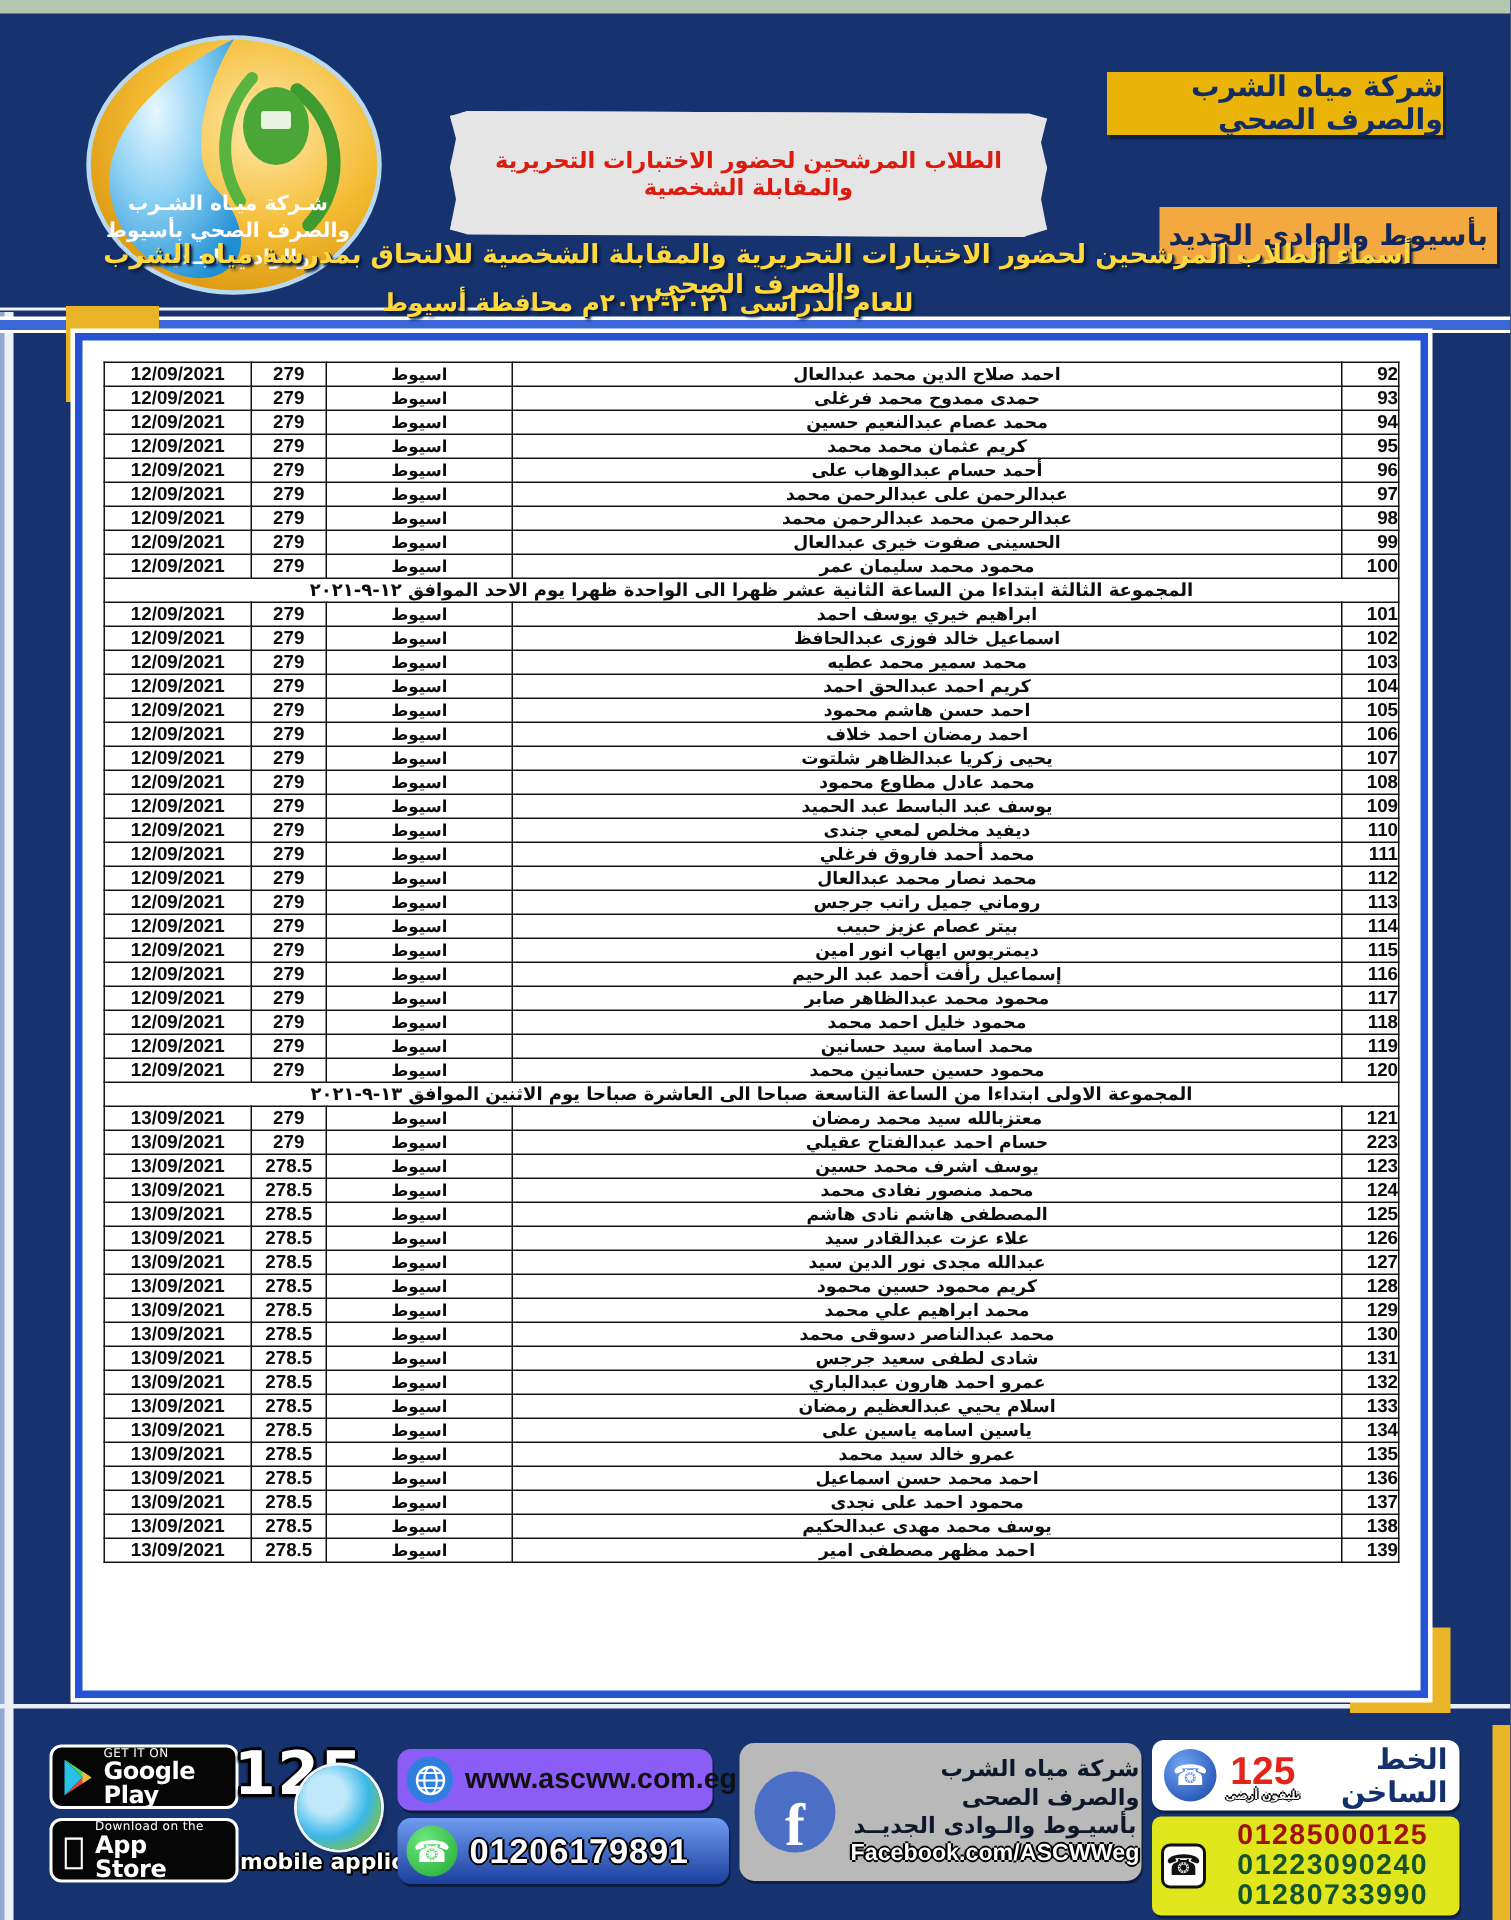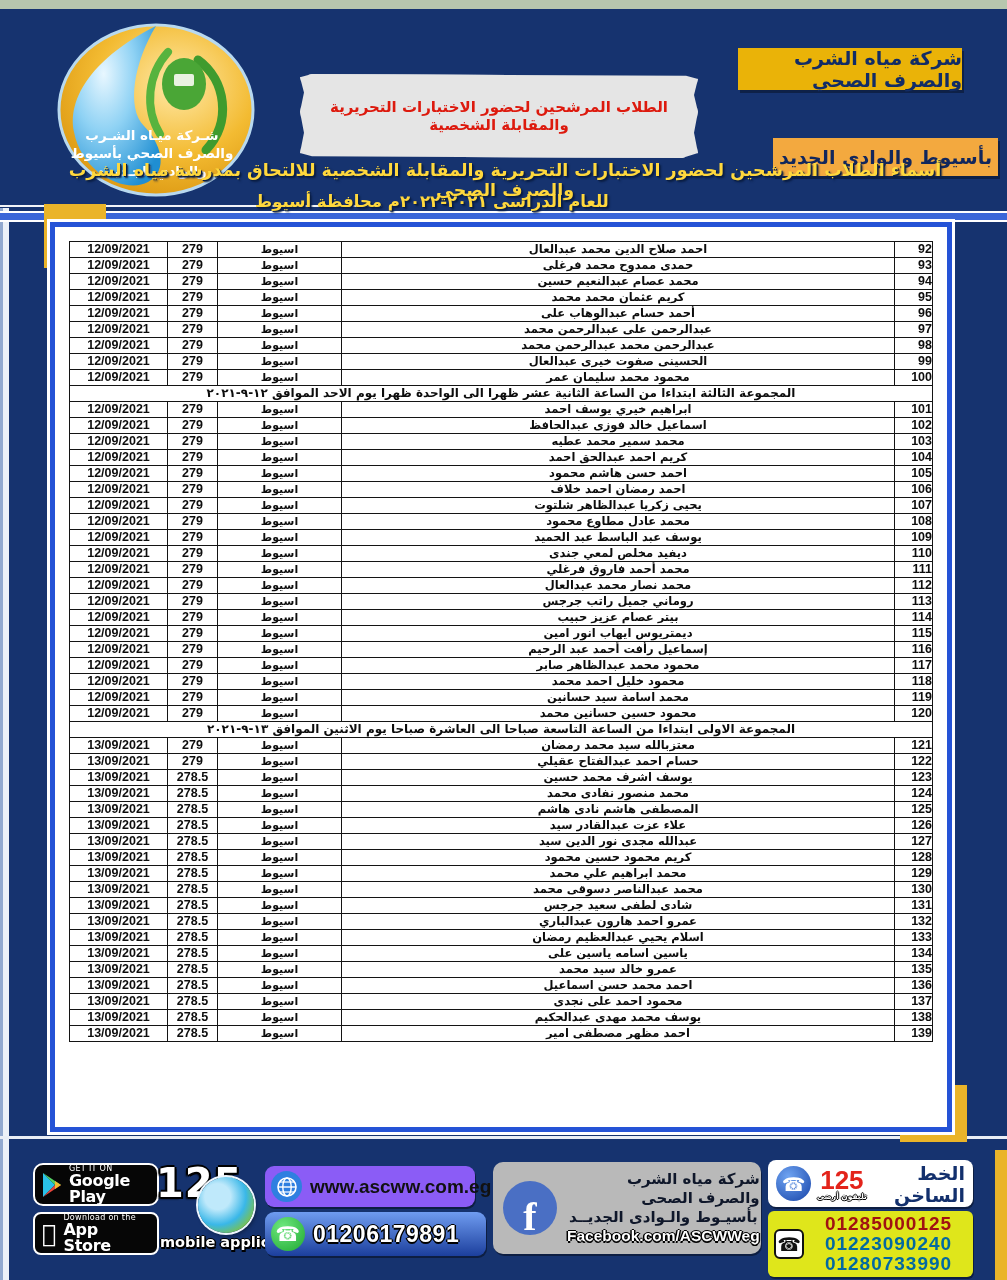--- a/index.html
+++ b/index.html
@@ -50,21 +50,21 @@
   td.c-date{font-size:12.5px;text-align:center;font-family:"Liberation Sans","DejaVu Sans",sans-serif;direction:ltr;}
   td.group{background:#ffff00;color:#dd1a0e;font-size:12px;text-align:center;direction:rtl;}
 
   
   .foot-divider{position:absolute;left:0;top:1136px;width:1007px;height:2.5px;background:#e9eef6;}
   .badge{position:absolute;left:33px;width:126px;height:43px;background:#060606;border:2px solid #fff;
          border-radius:8px;display:flex;align-items:center;padding:0 7px;gap:7px;color:#fff;}
   .badge .txt{display:flex;flex-direction:column;line-height:1;}
   .badge .small{font-size:8px;letter-spacing:.3px;}
   .badge .big{font-size:16px;font-weight:bold;letter-spacing:-.3px;}
-  .gp{top:1163px;border-radius:10px;} .as{top:1212px;}
+  .gp{top:1163px;} .as{top:1212px;}
   .n125{position:absolute;left:156px;top:1160px;font-size:40px;font-weight:bold;color:#fff;letter-spacing:1px;
         text-shadow:-2px 0 #000,2px 0 #000,0 -2px #000,0 2px #000,2px 2px #000,-2px 2px 2px #000;}
   .applogo{position:absolute;left:198px;top:1177px;width:56px;height:56px;border-radius:50%;
            background:radial-gradient(circle at 35% 35%,#bfe9fb 0 25%,#39b7e8 55%,#7dc242 80%,#2e8fd0 100%);
            box-shadow:0 0 0 2px #eef6fd,2px 3px 4px rgba(0,0,0,.4);}
   .mobapp{position:absolute;left:160px;top:1234px;font-size:14.5px;font-weight:bold;color:#fff;
           text-shadow:-1.5px 0 #000,1.5px 0 #000,0 -1.5px #000,0 1.5px #000,1.5px 1.5px #000;}
   .webpill{position:absolute;left:265px;top:1166px;width:210px;height:41px;background:#8b5cf6;border-radius:9px;
            display:flex;align-items:center;gap:8px;padding:0 6px;box-shadow:1px 2px 0 rgba(0,0,0,.4);}
   .webpill .url{font-size:19px;font-weight:bold;color:#111;font-family:"Liberation Sans","DejaVu Sans",sans-serif;}
@@ -93,21 +93,21 @@
   .hot-125{display:flex;flex-direction:column;align-items:center;line-height:1;}
   .hot-125 .n{color:#e3241b;font-size:26px;font-weight:bold;font-family:"Liberation Sans","DejaVu Sans",sans-serif;}
   .hot-125 .sub{color:#fff;font-size:7.5px;font-weight:bold;direction:rtl;
                 text-shadow:-1px 0 #000,1px 0 #000,0 -1px #000,0 1px #000;}
   .hot-label{color:#13306d;font-weight:bold;font-size:19px;direction:rtl;flex:1;text-align:right;}
   .phonebox{position:absolute;left:768px;top:1211px;width:205px;height:66px;background:#dfe61b;border-radius:6px;
             display:flex;align-items:center;gap:6px;padding:0 6px;box-shadow:1px 2px 0 rgba(0,0,0,.4);}
   .ph-ic{width:30px;height:30px;border-radius:6px;background:#fff;color:#111;font-size:19px;display:flex;
          align-items:center;justify-content:center;flex:0 0 auto;border:2px solid #111;}
   .ph-list{display:flex;flex-direction:column;flex:1;align-items:center;line-height:1.05;}
-  .ph-list .p{font-size:19px;font-weight:bold;letter-spacing:1px;color:#0369a1;
+  .ph-list .p{font-size:19px;font-weight:bold;letter-spacing:1px;color:#14532d;
               font-family:"Liberation Sans","DejaVu Sans",sans-serif;}
   .ph-list .p.first{color:#a01212;}
   .play-tri{width:20px;height:24px;flex:0 0 auto;}
   .apple{font-size:24px;color:#fff;line-height:1;flex:0 0 auto;font-family:"DejaVu Sans",sans-serif;}
 </style>
 </head>
 <body>
 
 <div class="page">
   <div class="top-strip"></div>
@@ -377,21 +377,21 @@
             <td colspan="5" class="group">المجموعة الاولى ابتداءا من الساعة التاسعة صباحا الى العاشرة صباحا  يوم الاثنين الموافق ١٣-٩-٢٠٢١</td>
           </tr>
           <tr>
             <td class="c-no">121</td>
             <td class="c-name">معتزبالله سيد محمد رمضان</td>
             <td class="c-loc">اسيوط</td>
             <td class="c-score">279</td>
             <td class="c-date">13/09/2021</td>
           </tr>
           <tr>
-            <td class="c-no">122</td>
+            <td class="c-no">223</td>
             <td class="c-name">حسام احمد عبدالفتاح عقيلي</td>
             <td class="c-loc">اسيوط</td>
             <td class="c-score">279</td>
             <td class="c-date">13/09/2021</td>
           </tr>
           <tr>
             <td class="c-no">123</td>
             <td class="c-name">يوسف اشرف محمد حسين</td>
             <td class="c-loc">اسيوط</td>
             <td class="c-score">278.5</td>

